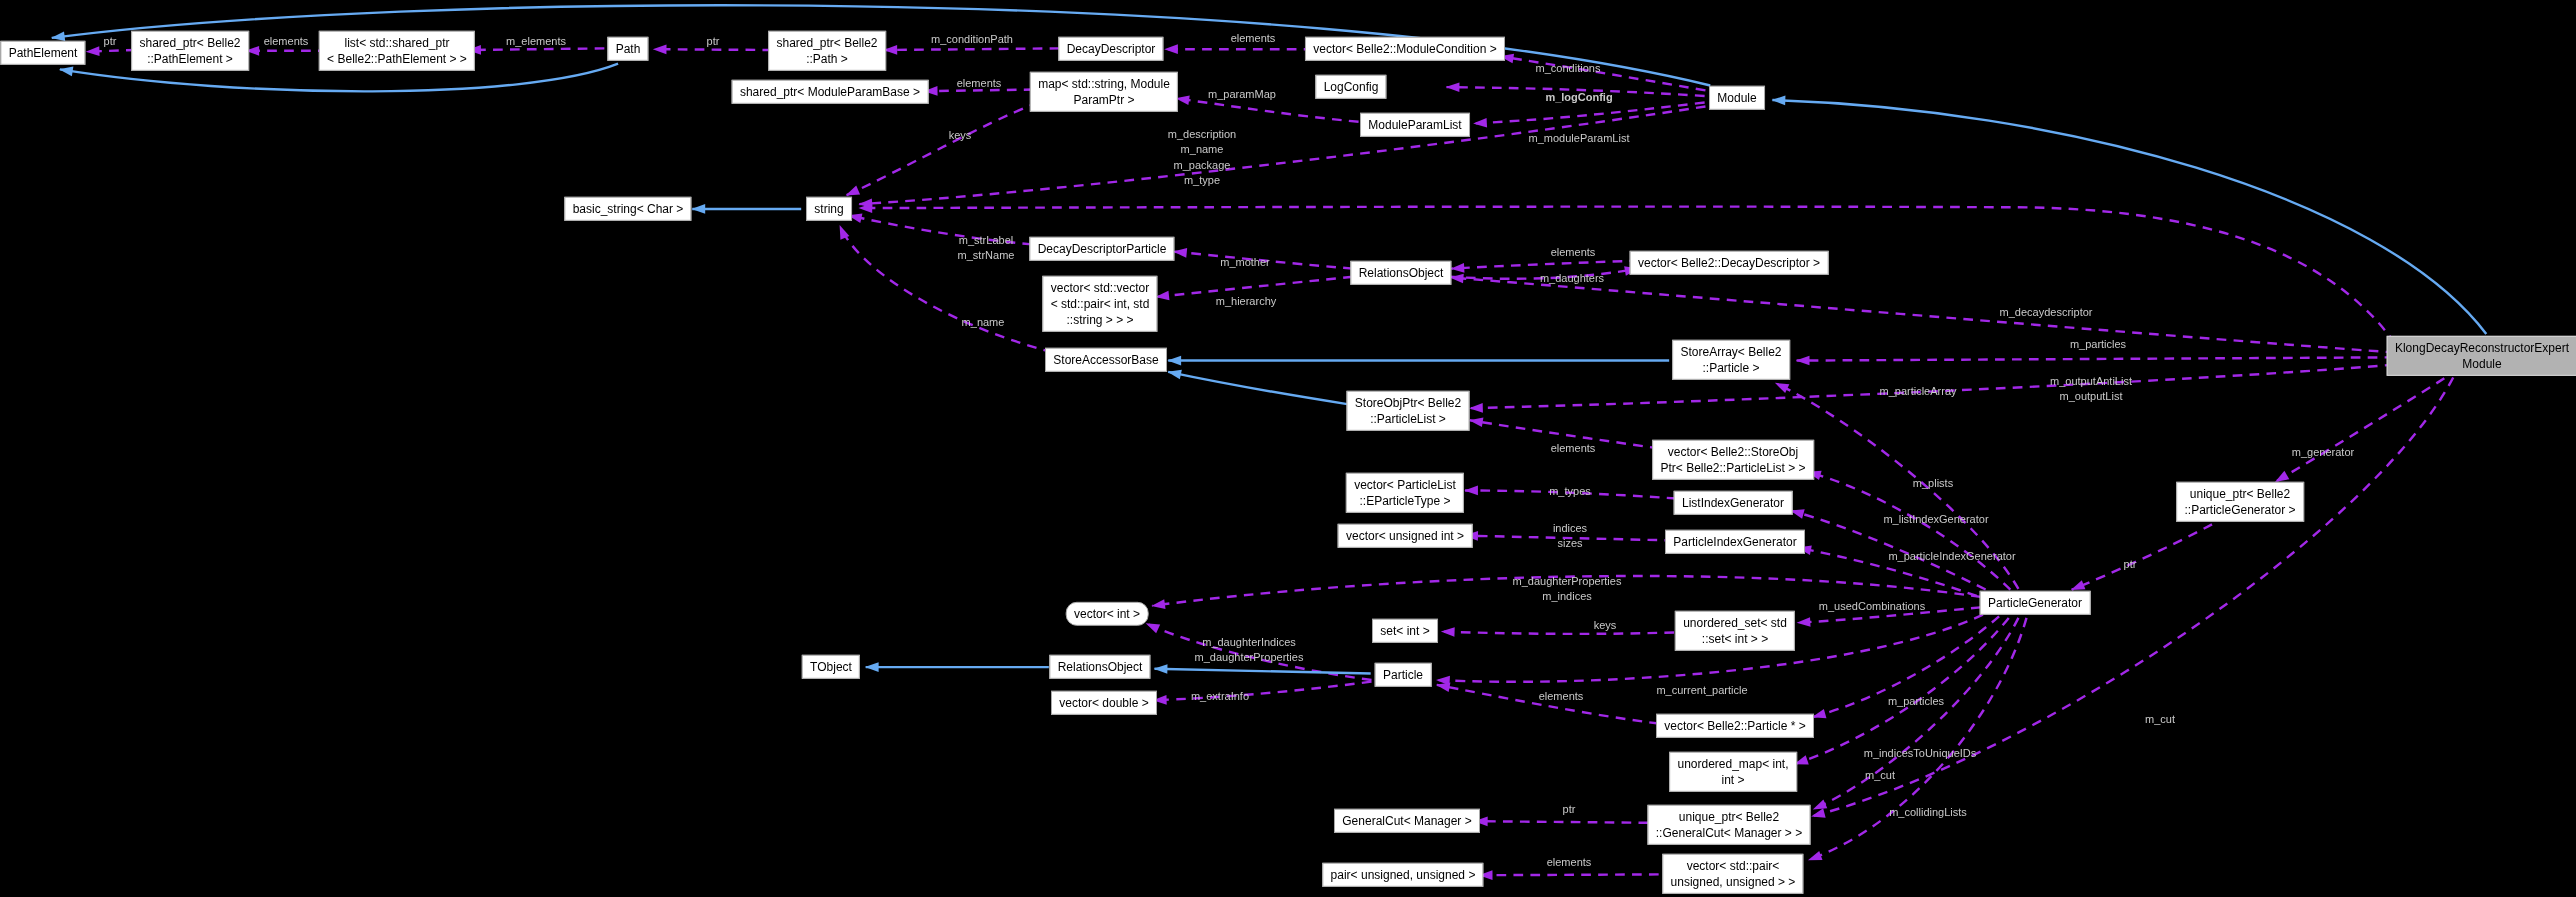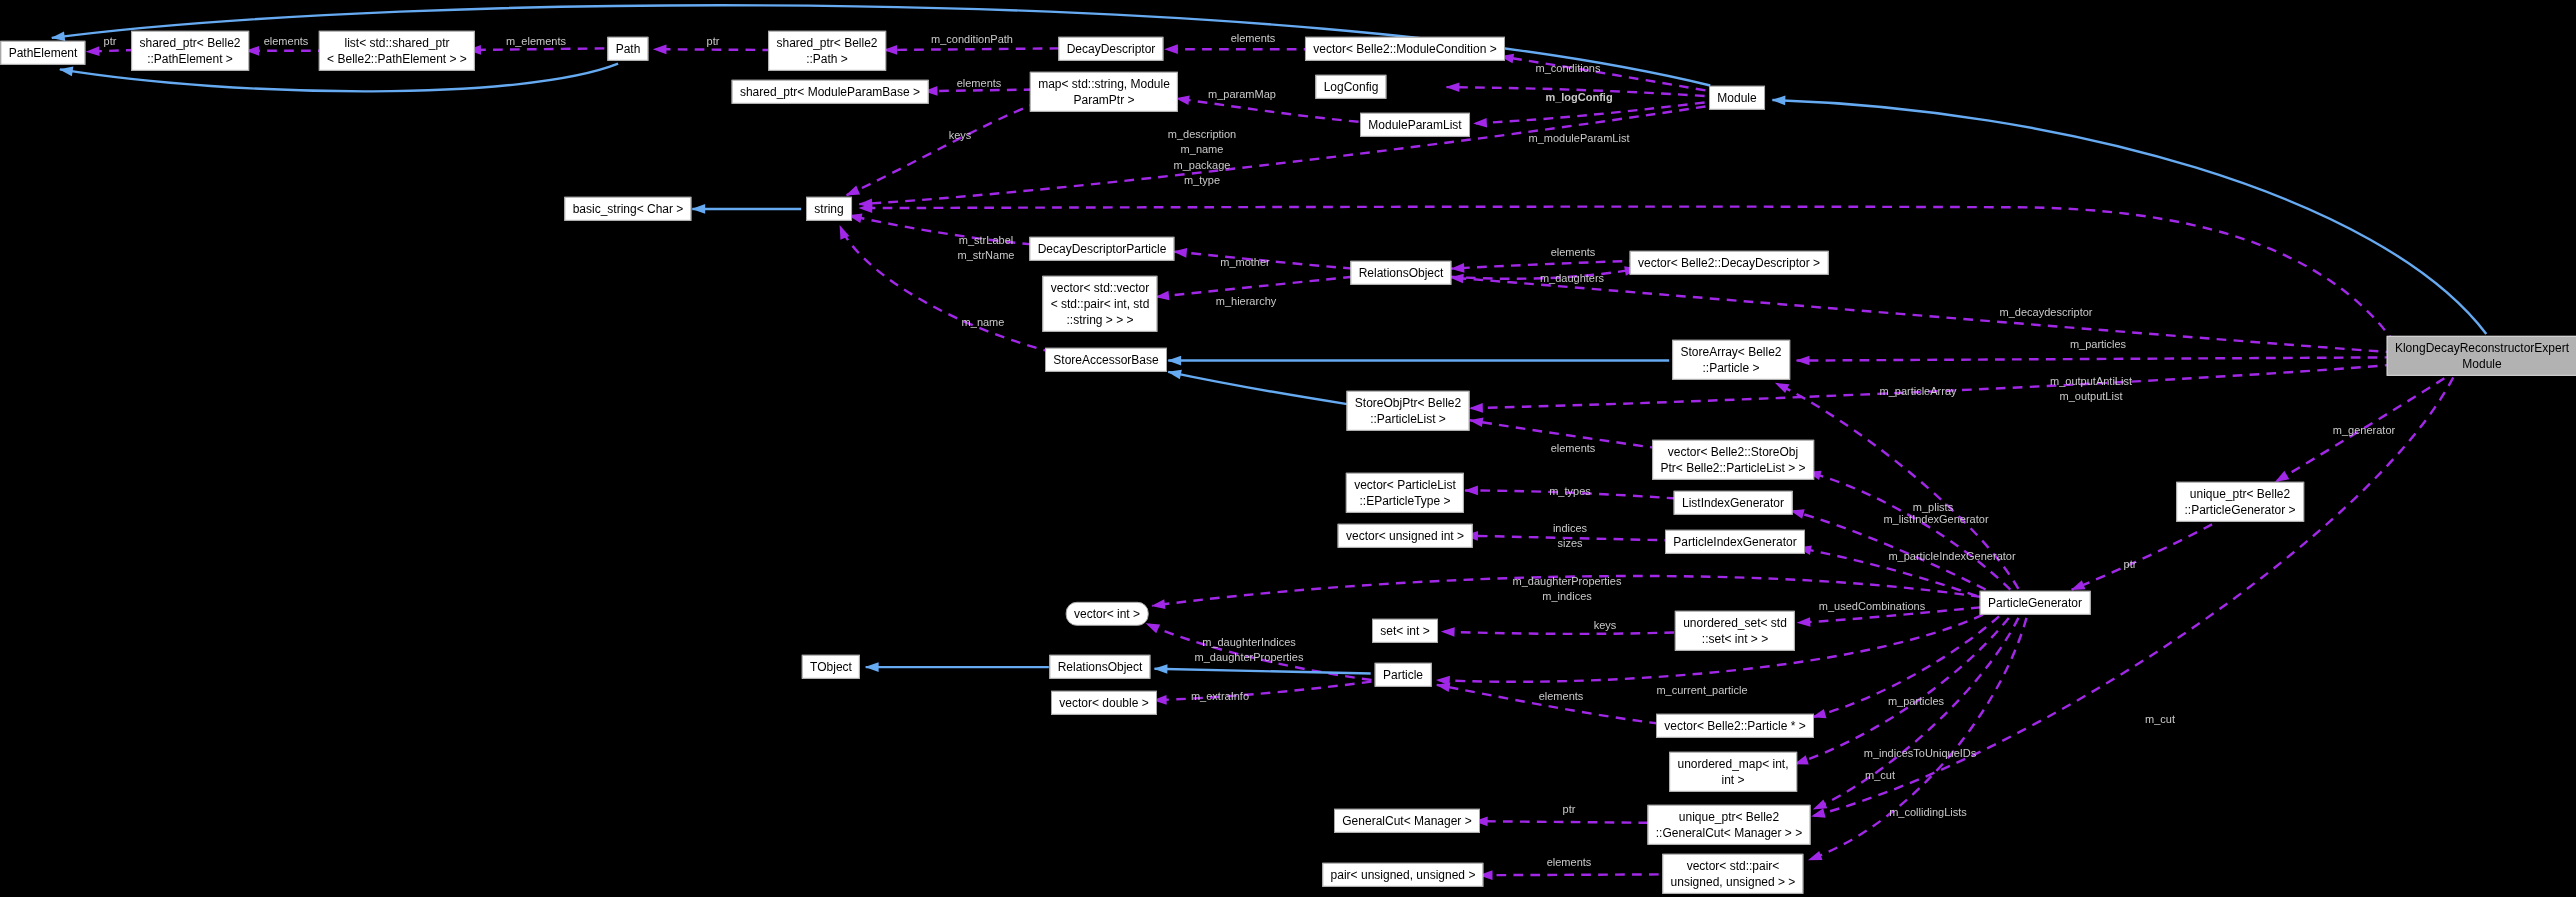--- a/index.html
+++ b/index.html
@@ -164,21 +164,21 @@
     <div class="edge-label" style="left: 1245px; top: 263px;">m_mother</div>
     <div class="edge-label" style="left: 1246px; top: 302px;">m_hierarchy</div>
     <div class="edge-label" style="left: 1573px; top: 253px;">elements</div>
     <div class="edge-label" style="left: 1572px; top: 279px;">m_daughters</div>
     <div class="edge-label" style="left: 2046px; top: 313px;">m_decaydescriptor</div>
     <div class="edge-label" style="left: 2098px; top: 345px;">m_particles</div>
     <div class="edge-label" style="left: 2091px; top: 389px;">m_outputAntiList
 m_outputList</div>
     <div class="edge-label" style="left: 1918px; top: 392px;">m_particleArray</div>
     <div class="edge-label" style="left: 1573px; top: 449px;">elements</div>
-    <div class="edge-label" style="left: 1933px; top: 508px;">m_plists</div>
+    <div class="edge-label" style="left: 1933px; top: 484px;">m_plists</div>
     <div class="edge-label" style="left: 1570px; top: 492px;">m_types</div>
     <div class="edge-label" style="left: 1936px; top: 520px;">m_listIndexGenerator</div>
     <div class="edge-label" style="left: 1570px; top: 536px;">indices
 sizes</div>
     <div class="edge-label" style="left: 1952px; top: 557px;">m_particleIndexGenerator</div>
     <div class="edge-label" style="left: 1567px; top: 589px;">m_daughterProperties
 m_indices</div>
     <div class="edge-label" style="left: 1249px; top: 650px;">m_daughterIndices
 m_daughterProperties</div>
     <div class="edge-label" style="left: 1605px; top: 626px;">keys</div>
@@ -187,15 +187,15 @@
     <div class="edge-label" style="left: 1220px; top: 697px;">m_extraInfo</div>
     <div class="edge-label" style="left: 1561px; top: 697px;">elements</div>
     <div class="edge-label" style="left: 1916px; top: 702px;">m_particles</div>
     <div class="edge-label" style="left: 1920px; top: 754px;">m_indicesToUniqueIDs</div>
     <div class="edge-label" style="left: 1880px; top: 776px;">m_cut</div>
     <div class="edge-label" style="left: 2160px; top: 720px;">m_cut</div>
     <div class="edge-label" style="left: 1569px; top: 810px;">ptr</div>
     <div class="edge-label" style="left: 1569px; top: 863px;">elements</div>
     <div class="edge-label" style="left: 1928px; top: 813px;">m_collidingLists</div>
     <div class="edge-label" style="left: 2130px; top: 565px;">ptr</div>
-    <div class="edge-label" style="left: 2323px; top: 431px; margin-left: 41px;">m_generator</div>
+    <div class="edge-label" style="left: 2323px; top: 453px;">m_generator</div>
   </div>
 
 
 </body></html>

